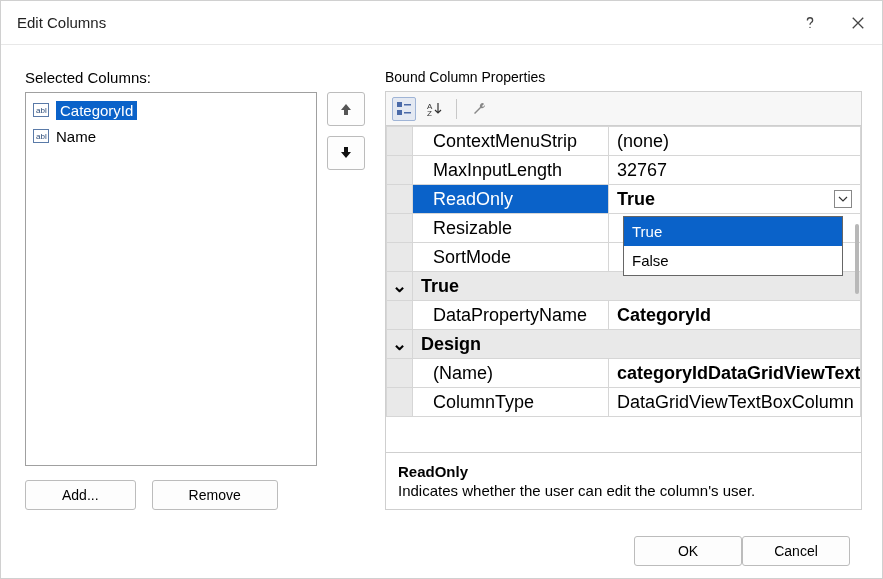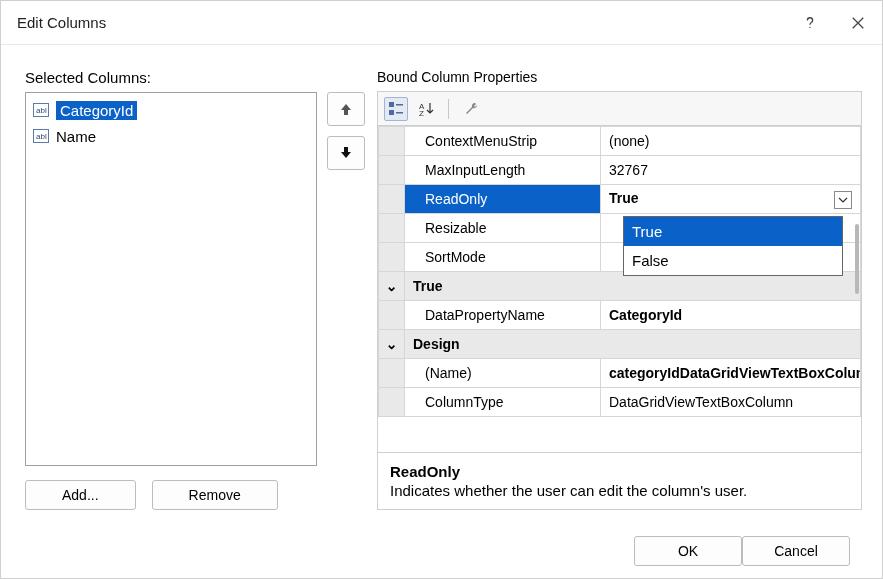--- a/index.html
+++ b/index.html
@@ -2,21 +2,21 @@
 <html><head>
 <meta charset="utf-8">
 <style>
   * { box-sizing: border-box; }
   html, body { margin:0; padding:0; width:883px; height:579px; font-family: "Segoe UI", Arial, sans-serif; font-size:14px; color:#000; background:#f5f5f5; }
   .window { width:883px; height:579px; background:#fff; border:1px solid #d0d0d0; display:flex; flex-direction:column; }
   .titlebar { height:44px; display:flex; align-items:center; padding:0 0 0 16px; border-bottom:1px solid #e8e8e8; }
   .titlebar .title { flex:1; font-size:15px; color:#222; }
   .titlebar .tb-btn { width:48px; height:44px; display:flex; align-items:center; justify-content:center; color:#555; }
   .tb-btn svg { width:14px; height:14px; stroke:#444; stroke-width:1.5; fill:none; }
-  .body { flex:1; display:flex; padding:24px 20px 14px 24px; gap:12px; }
+  .body { flex:1; display:flex; padding:24px 20px 14px 24px; gap:20px; }
   .left-col { width:340px; display:flex; flex-direction:column; }
   .sel-label { font-size:15px; margin-bottom:6px; }
   .sel-row { display:flex; gap:10px; flex:1; }
   .listbox { flex:1; border:1px solid #a0a0a0; background:#fff; padding:4px 4px; overflow:auto; }
   .listitem { display:flex; align-items:center; gap:6px; height:26px; padding:0 2px; }
   .listitem.selected .li-text { background:#0a62c9; color:#fff; padding:1px 4px; }
   .li-icon { width:18px; height:16px; display:flex; align-items:center; justify-content:center; }
   .li-icon svg { width:16px; height:14px; }
   .li-text { font-size:15px; }
   .movebtns { display:flex; flex-direction:column; gap:10px; padding-top:0; }
@@ -25,21 +25,21 @@
   .addremove { display:flex; gap:16px; margin-top:14px; }
   .stdbtn { height:30px; padding:0 36px; background:#fdfdfd; border:1px solid #bcbcbc; border-radius:3px; font-size:14px; }
   .right-col { flex:1; display:flex; flex-direction:column; }
   .bcp-label { font-size:14px; margin-bottom:6px; }
   .prop-toolbar { height:34px; border:1px solid #cfcfcf; border-bottom:none; display:flex; align-items:center; padding:0 6px; gap:6px; background:#f7f7f7; }
   .tool-ic { width:24px; height:24px; display:flex; align-items:center; justify-content:center; border-radius:2px; }
   .tool-ic.active { background:#e4e9f2; border:1px solid #9fb4d6; }
   .tool-sep { width:1px; height:20px; background:#c8c8c8; margin:0 4px; }
   .grid-wrap { border:1px solid #cfcfcf; background:#fff; position:relative; flex:1; overflow:hidden; }
   .grid { width:100%; border-collapse:collapse; table-layout:fixed; }
-  .grid td { height:29px; border:1px solid #d6d6d6; font-size:14px; padding:0 8px; vertical-align:middle; white-space:nowrap; overflow:hidden; }
+  .grid td { height:29px; border:1px solid #d6d6d6; font-size:18px; padding:0 8px; vertical-align:middle; white-space:nowrap; overflow:hidden; }
   .grid tr.cat td { background:#e9e9e9; font-weight:bold; }
   .grid td.gutter { width:26px; background:#e9e9e9; text-align:center; padding:0; }
   .grid td.name-ind { padding-left:20px; }
   .grid tr.sel td.name { background:#0a62c9; color:#fff; }
   .grid tr.sel td.val { font-weight:bold; }
   .grid .dd { float:right; width:18px; height:18px; border:1px solid #888; display:flex; align-items:center; justify-content:center; margin-top:1px; }
   .dropdown { position:absolute; right:18px; top:90px; width:220px; background:#fff; border:1px solid #666; z-index:5; }
   .dd-item { height:29px; line-height:29px; padding:0 8px; font-size:15px; }
   .dd-item.sel { background:#0a62c9; color:#fff; }
   .scrollind { position:absolute; right:2px; top:30%; width:4px; height:70px; background:#b8b8b8; border-radius:2px; }

